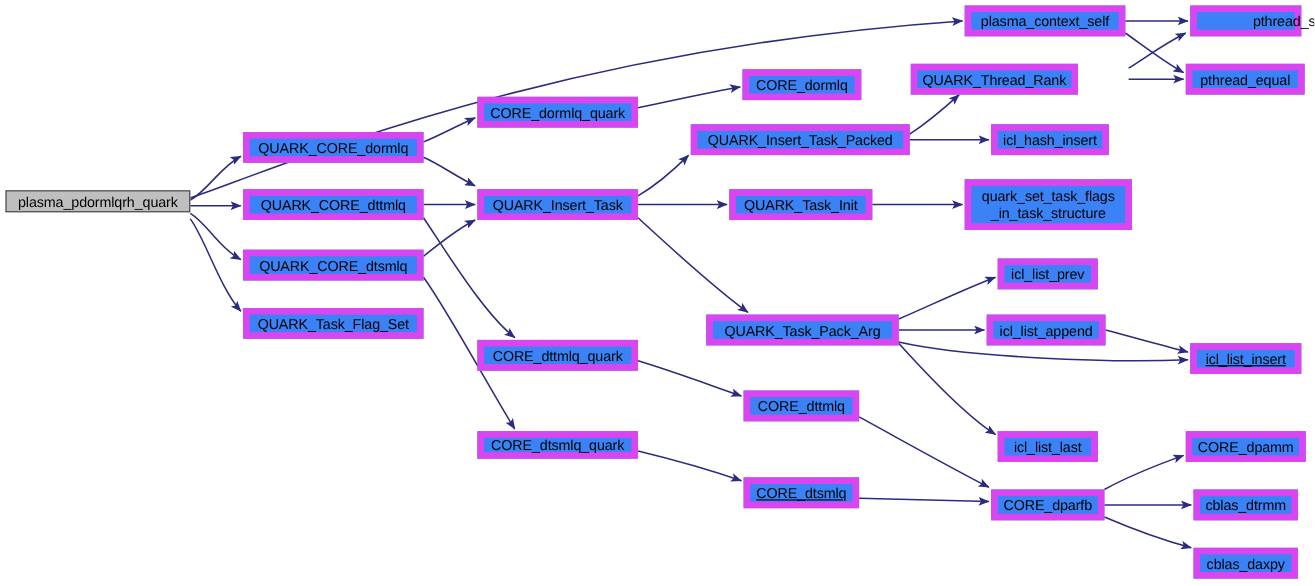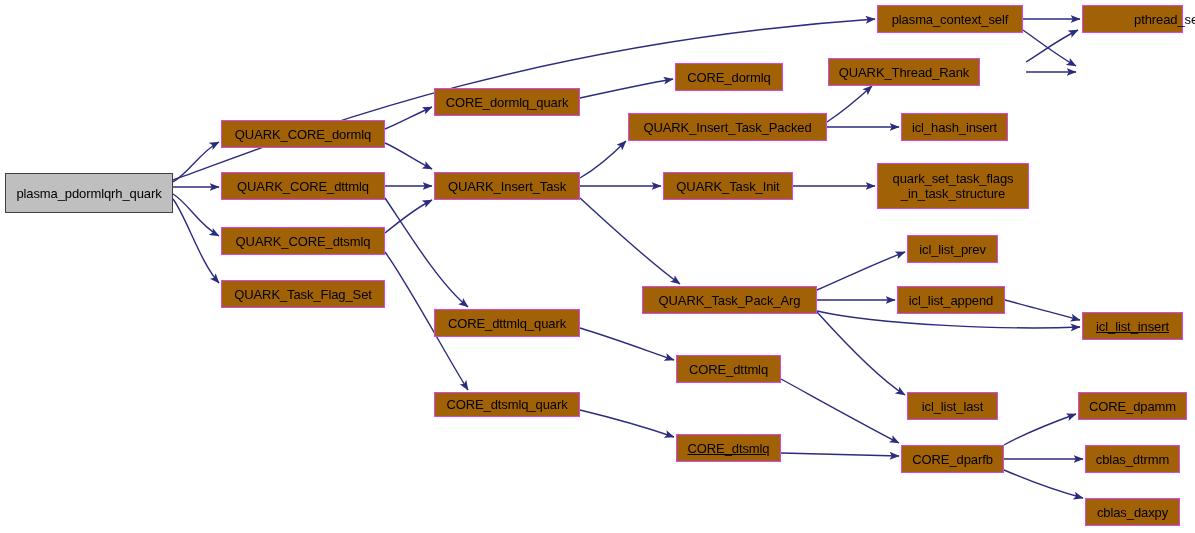--- a/index.html
+++ b/index.html
@@ -27,22 +27,22 @@
   #node-layer {
     position: absolute;
     left: 0;
     top: 0;
     width: 1195px;
     height: 533px;
   }
   .node {
     position: absolute;
     box-sizing: border-box;
-    border: 1px solid #d946ef;
-    background: #a16207;
+    border: 6px solid #d946ef;
+    background: #3b82f6;
     color: #000000;
     font-size: 13px;
     line-height: 15px;
     display: flex;
     align-items: center;
     justify-content: center;
     text-align: center;
     white-space: pre-line;
     letter-spacing: -0.1px;
   }
@@ -98,21 +98,21 @@
         <path d="M1004,445 C1024,434 1051,423 1076,414" fill="none" stroke="#2b2b7f" stroke-width="1.4" marker-end="url(#arrow)"></path>
         <path d="M1004,459 L1083,459" fill="none" stroke="#2b2b7f" stroke-width="1.4" marker-end="url(#arrow)"></path>
         <path d="M1004,470 C1025,479 1057,491 1083,498" fill="none" stroke="#2b2b7f" stroke-width="1.4" marker-end="url(#arrow)"></path>
         <path d="M1023,19 L1080,19" fill="none" stroke="#2b2b7f" stroke-width="1.4" marker-end="url(#arrow)"></path>
         <path d="M1023,30 C1040,42 1058,56 1076,66" fill="none" stroke="#2b2b7f" stroke-width="1.4" marker-end="url(#arrow)"></path>
         <path d="M1026,62 C1042,52 1058,40 1078,30" fill="none" stroke="#2b2b7f" stroke-width="1.4" marker-end="url(#arrow)"></path>
         <path d="M1026,72 L1076,72" fill="none" stroke="#2b2b7f" stroke-width="1.4" marker-end="url(#arrow)"></path>
       </g>
   </svg>
   <div id="node-layer">
-      <div class="node highlight" style="left: 5px; top: 173px; width: 168px; height: 40px;"><span class="label">plasma_pdormlqrh_quark</span></div>
+      <div class="node highlight" style="left: 5px; top: 173px; width: 168px; height: 20px;"><span class="label">plasma_pdormlqrh_quark</span></div>
       <div class="node" style="left: 221px; top: 120px; width: 164px; height: 28px;"><span class="label">QUARK_CORE_dormlq</span></div>
       <div class="node" style="left: 221px; top: 172px; width: 164px; height: 28px;"><span class="label">QUARK_CORE_dttmlq</span></div>
       <div class="node" style="left: 221px; top: 227px; width: 164px; height: 28px;"><span class="label">QUARK_CORE_dtsmlq</span></div>
       <div class="node" style="left: 221px; top: 280px; width: 164px; height: 28px;"><span class="label">QUARK_Task_Flag_Set</span></div>
       <div class="node" style="left: 434px; top: 88px; width: 146px; height: 28px;"><span class="label">CORE_dormlq_quark</span></div>
       <div class="node" style="left: 434px; top: 172px; width: 146px; height: 28px;"><span class="label">QUARK_Insert_Task</span></div>
       <div class="node" style="left: 434px; top: 309px; width: 146px; height: 28px;"><span class="label">CORE_dttmlq_quark</span></div>
       <div class="node" style="left: 434px; top: 392px; width: 146px; height: 25px;"><span class="label">CORE_dtsmlq_quark</span></div>
       <div class="node" style="left: 675px; top: 63px; width: 108px; height: 28px;"><span class="label">CORE_dormlq</span></div>
       <div class="node" style="left: 628px; top: 113px; width: 199px; height: 28px;"><span class="label">QUARK_Insert_Task_Packed</span></div>
@@ -123,18 +123,19 @@
       <div class="node" style="left: 877px; top: 5px; width: 146px; height: 28px;"><span class="label">plasma_context_self</span></div>
       <div class="node" style="left: 828px; top: 58px; width: 152px; height: 28px;"><span class="label">QUARK_Thread_Rank</span></div>
       <div class="node" style="left: 901px; top: 113px; width: 107px; height: 28px;"><span class="label">icl_hash_insert</span></div>
       <div class="node" style="left: 877px; top: 163px; width: 152px; height: 46px;"><span class="label">quark_set_task_flags
 _in_task_structure</span></div>
       <div class="node" style="left: 907px; top: 235px; width: 91px; height: 28px;"><span class="label">icl_list_prev</span></div>
       <div class="node" style="left: 897px; top: 286px; width: 108px; height: 28px;"><span class="label">icl_list_append</span></div>
       <div class="node" style="left: 907px; top: 392px; width: 91px; height: 28px;"><span class="label">icl_list_last</span></div>
       <div class="node" style="left: 901px; top: 445px; width: 103px; height: 28px;"><span class="label">CORE_dparfb</span></div>
       <div class="node" style="left: 1082px; top: 5px; width: 101px; height: 28px; padding-left: 48px;"><span class="label">pthread_self</span></div>
+      <div class="node" style="left: 1078px; top: 58px; width: 108px; height: 28px;"><span class="label">pthread_equal</span></div>
       <div class="node" style="left: 1082px; top: 312px; width: 101px; height: 28px; text-decoration: underline;"><span class="label">icl_list_insert</span></div>
       <div class="node" style="left: 1078px; top: 392px; width: 109px; height: 28px;"><span class="label">CORE_dpamm</span></div>
       <div class="node" style="left: 1085px; top: 445px; width: 95px; height: 28px;"><span class="label">cblas_dtrmm</span></div>
       <div class="node" style="left: 1085px; top: 498px; width: 95px; height: 28px;"><span class="label">cblas_daxpy</span></div>
     </div>
 </div>
 
 </body></html>

